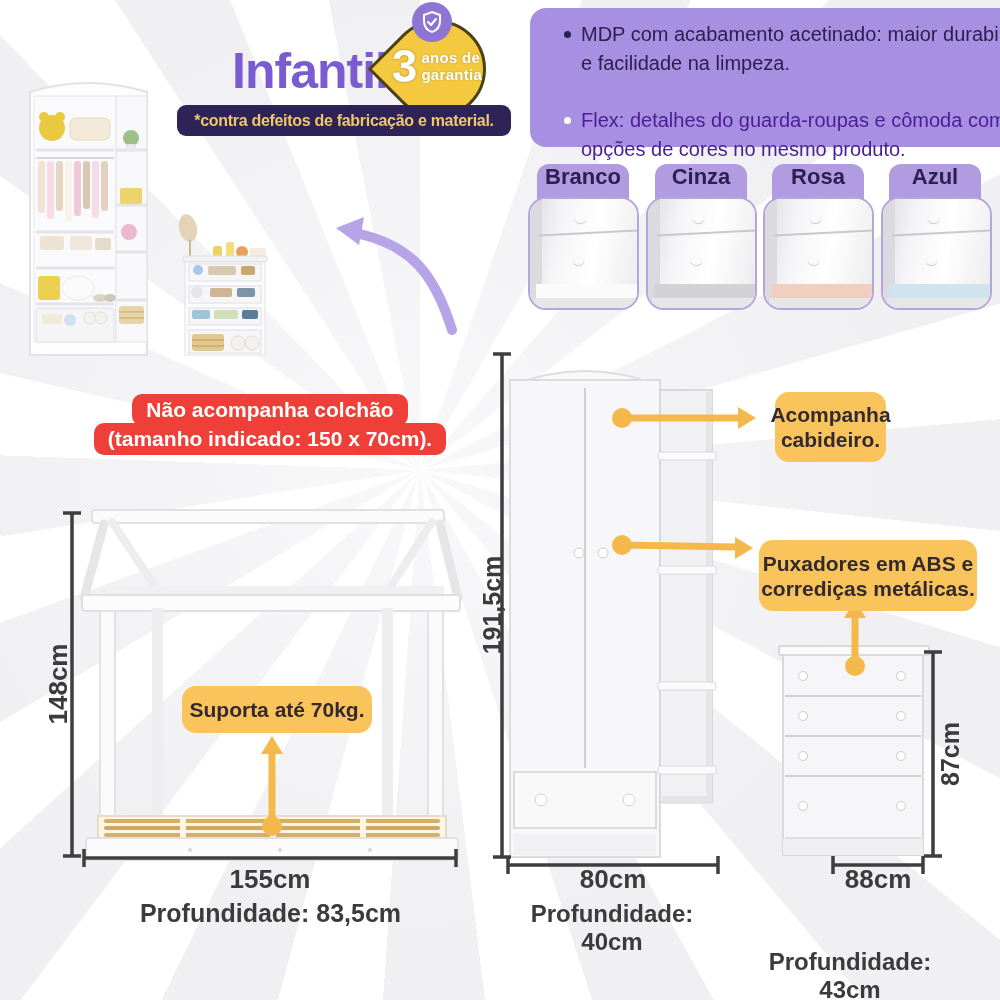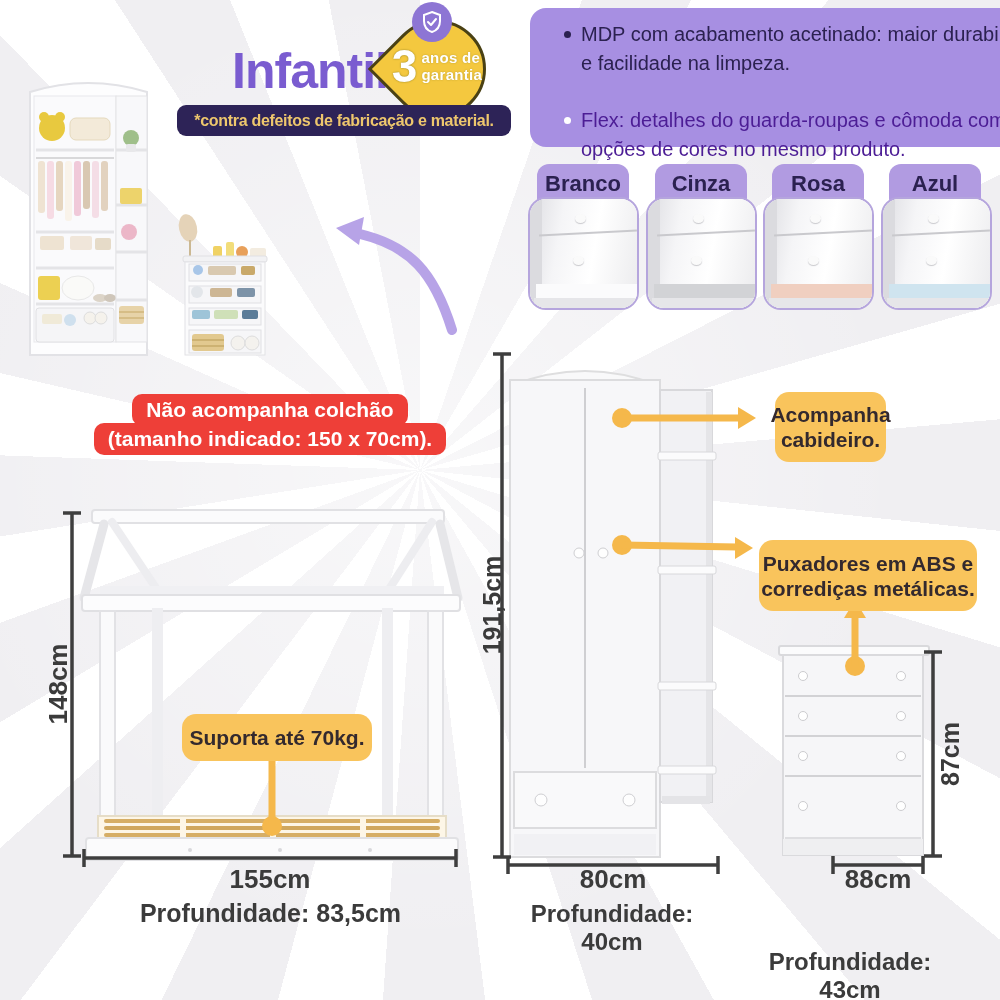--- a/index.html
+++ b/index.html
@@ -33,21 +33,21 @@
     color:#eec76d;font-size:16px;font-weight:700;letter-spacing:-.3px;}
   
   .features{left:530px;top:8px;width:539px;height:139px;background:#a78fe2;
     border-radius:16px;box-sizing:border-box;padding:12px 16px 12px 34px;}
   .feature{display:flex;gap:10px;font-size:20px;line-height:29px;font-weight:500;}
   .feature .dot{flex:0 0 auto;width:7px;height:7px;border-radius:50%;margin-top:11px;}
   .feature.f1{color:#2b2150;} .feature.f1 .dot{background:#2b2150;}
   .feature.f2{color:#4c1d95;margin-top:28px;} .feature.f2 .dot{background:#ffffff;}
   
   .swatch-tab{top:164px;height:46px;width:92px;background:#b19be1;border-radius:12px;
-    display:flex;align-items:flex-start;justify-content:center;padding-top:7px;
+    display:flex;align-items:flex-start;justify-content:center;
     box-sizing:border-box;color:#2b2150;font-size:22px;font-weight:700;}
   .swatch-card{top:197px;width:111px;height:113px;background:#ffffff;
     border:2px solid #b5a5dd;border-radius:18px;overflow:hidden;box-sizing:border-box;}
   .mini{position:relative;width:100%;height:100%;
     background:linear-gradient(100deg,#e2e2e6 6%,#f5f5f7 28%,#ffffff 58%,#ededef 96%);}
   .mini .side{position:absolute;left:0;top:0;width:11%;height:100%;background:#dbdbdf;}
   .mini .gap{position:absolute;left:8%;top:30%;width:92%;height:2px;background:#c9c9cd;
     transform:rotate(-3deg);}
   .mini .knob{position:absolute;width:11px;height:9px;border-radius:50%;
     background:#fafafa;box-shadow:0 1px 1px #c9c9cd;}
@@ -57,21 +57,21 @@
   
   .red-note{left:80px;top:394px;width:380px;display:flex;flex-direction:column;
     align-items:center;}
   .red-note span{background:#ee3f38;color:#ffffff;font-weight:800;font-size:21px;
     padding:4px 14px;border-radius:10px;white-space:nowrap;}
   .red-note span+span{margin-top:-3px;}
   
   .callout{background:#f9c45c;border-radius:14px;color:#33292e;font-weight:600;
     display:flex;flex-direction:column;align-items:center;justify-content:center;
     text-align:center;font-size:21px;line-height:25px;box-sizing:border-box;}
-  .co-suporta{left:182px;top:686px;width:190px;height:47px;margin-top:28px;}
+  .co-suporta{left:182px;top:686px;width:190px;height:47px;}
   .co-acompanha{left:775px;top:392px;width:111px;height:70px;}
   .co-puxadores{left:759px;top:540px;width:218px;height:71px;}
   
   .dim{color:#3b3b3b;font-weight:800;font-size:26px;text-align:center;}
   .dim.rot{transform:rotate(-90deg);}
   .lbl-bed-h{left:7px;top:670px;width:100px;height:28px;}
   .lbl-bed-w{left:200px;top:864px;width:140px;}
   .lbl-ward-h{left:437px;top:591px;width:110px;height:28px;font-size:25px;}
   .lbl-ward-w{left:558px;top:864px;width:110px;}
   .lbl-dress-h{left:903px;top:740px;width:94px;height:28px;font-size:25px;}

